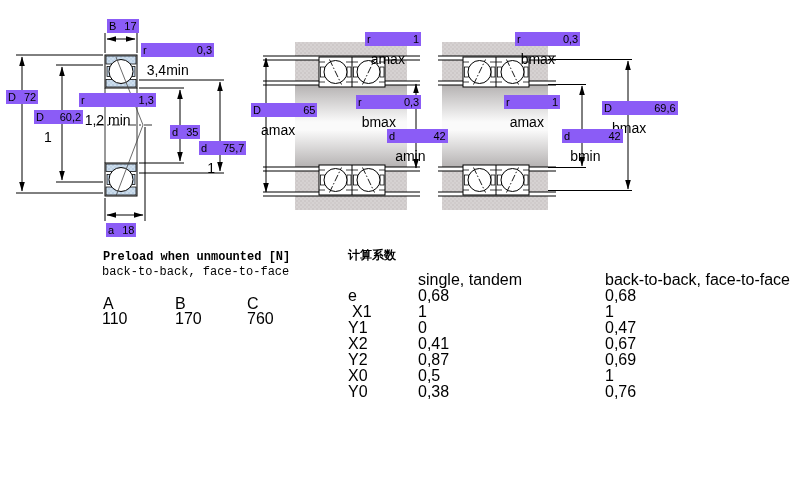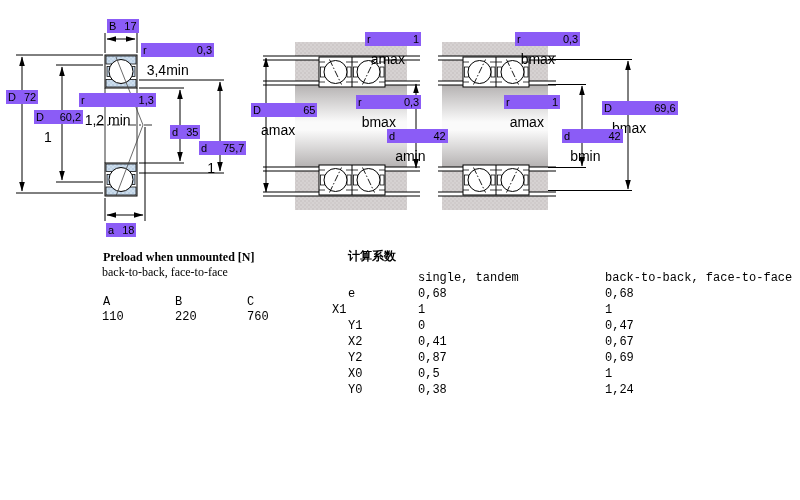--- a/index.html
+++ b/index.html
@@ -3,24 +3,24 @@
 <meta charset="utf-8">
 <style>
   html,body{margin:0;padding:0;background:#fff;}
   #stage{position:relative;width:800px;height:500px;background:#fff;overflow:hidden;
          font-family:"Liberation Sans",sans-serif;color:#000;}
   #draw-layer{position:absolute;left:0;top:0;}
   .dimlbl{position:absolute;font-size:11px;line-height:13px;white-space:nowrap;
           background:#8b5cf6;padding:0 2px;}
   .dimlbl .s{font-size:14px;position:relative;top:21px;}
   .dimlbl .v{margin-left:8px;}
-  .txt{position:absolute;font-family:Liberation Serif, serif;font-size:12px;
+  .txt{position:absolute;font-family:Liberation Mono, monospace;font-size:12px;
        line-height:14px;white-space:nowrap;}
   .bold{font-weight:bold;}
-  .tablecell{position:absolute;font-family:Liberation Mono, monospace;font-size:12px;white-space:nowrap;}
+  .tablecell{position:absolute;font-family:Liberation Sans, sans-serif;font-size:16px;white-space:nowrap;}
 </style>
 </head>
 <body>
 
 <div id="stage">
 
   <svg id="draw-layer" width="800" height="245" viewBox="0 0 800 245">
     <defs>
       <marker id="arr" viewBox="0 0 10 10" refX="9" refY="5" markerWidth="10" markerHeight="10" orient="auto-start-reverse">
         <path d="M0,2.2 L9.5,5 L0,7.8 z" fill="#000"></path>
@@ -187,34 +187,34 @@
   <span class="dimlbl" style="left:504px;top:95px"><span class="b">r</span><span class="s">amax</span><span class="v">1</span></span>
   <span class="dimlbl" style="left:602px;top:101px"><span class="b">D</span><span class="s">bmax</span><span class="v">69,6</span></span>
   <span class="dimlbl" style="left:562px;top:129px"><span class="b">d</span><span class="s">bmin</span><span class="v">42</span></span>
 
   <div class="txt bold" style="left:103px;top:250px">Preload when unmounted [N]</div>
   <div class="txt" style="left:102px;top:265px">back-to-back, face-to-face</div>
   <div class="tablecell" style="left:103px;top:295px">A</div>
   <div class="tablecell" style="left:175px;top:295px">B</div>
   <div class="tablecell" style="left:247px;top:295px">C</div>
   <div class="tablecell" style="left:102px;top:310px">110</div>
-  <div class="tablecell" style="left:175px;top:310px">220</div>
+  <div class="tablecell" style="left:175px;top:310px">170</div>
   <div class="tablecell" style="left:247px;top:310px">760</div>
 
   <div class="txt bold" style="left:348px;top:249px">计算系数</div>
   <div class="tablecell" style="left:418px;top:271px">single, tandem</div>
   <div class="tablecell" style="left:605px;top:271px">back-to-back, face-to-face</div>
 
   <div>
     <span class="tablecell" style="left:348px;top:287px"><span>e</span><span class="s"></span></span>
     <span class="tablecell" style="left:418px;top:287px">0,68</span>
     <span class="tablecell" style="left:605px;top:287px">0,68</span>
   </div>
   <div>
-    <span class="tablecell" style="left:332px;top:303px"><span>X</span><span class="s">1</span></span>
+    <span class="tablecell" style="left:352px;top:303px"><span>X</span><span class="s">1</span></span>
     <span class="tablecell" style="left:418px;top:303px">1</span>
     <span class="tablecell" style="left:605px;top:303px">1</span>
   </div>
   <div>
     <span class="tablecell" style="left:348px;top:319px"><span>Y</span><span class="s">1</span></span>
     <span class="tablecell" style="left:418px;top:319px">0</span>
     <span class="tablecell" style="left:605px;top:319px">0,47</span>
   </div>
   <div>
     <span class="tablecell" style="left:348px;top:335px"><span>X</span><span class="s">2</span></span>
@@ -227,16 +227,16 @@
     <span class="tablecell" style="left:605px;top:351px">0,69</span>
   </div>
   <div>
     <span class="tablecell" style="left:348px;top:367px"><span>X</span><span class="s">0</span></span>
     <span class="tablecell" style="left:418px;top:367px">0,5</span>
     <span class="tablecell" style="left:605px;top:367px">1</span>
   </div>
   <div>
     <span class="tablecell" style="left:348px;top:383px"><span>Y</span><span class="s">0</span></span>
     <span class="tablecell" style="left:418px;top:383px">0,38</span>
-    <span class="tablecell" style="left:605px;top:383px">1,24</span>
+    <span class="tablecell" style="left:605px;top:383px">0,76</span>
   </div>
 
 </div>
 
 </body></html>

